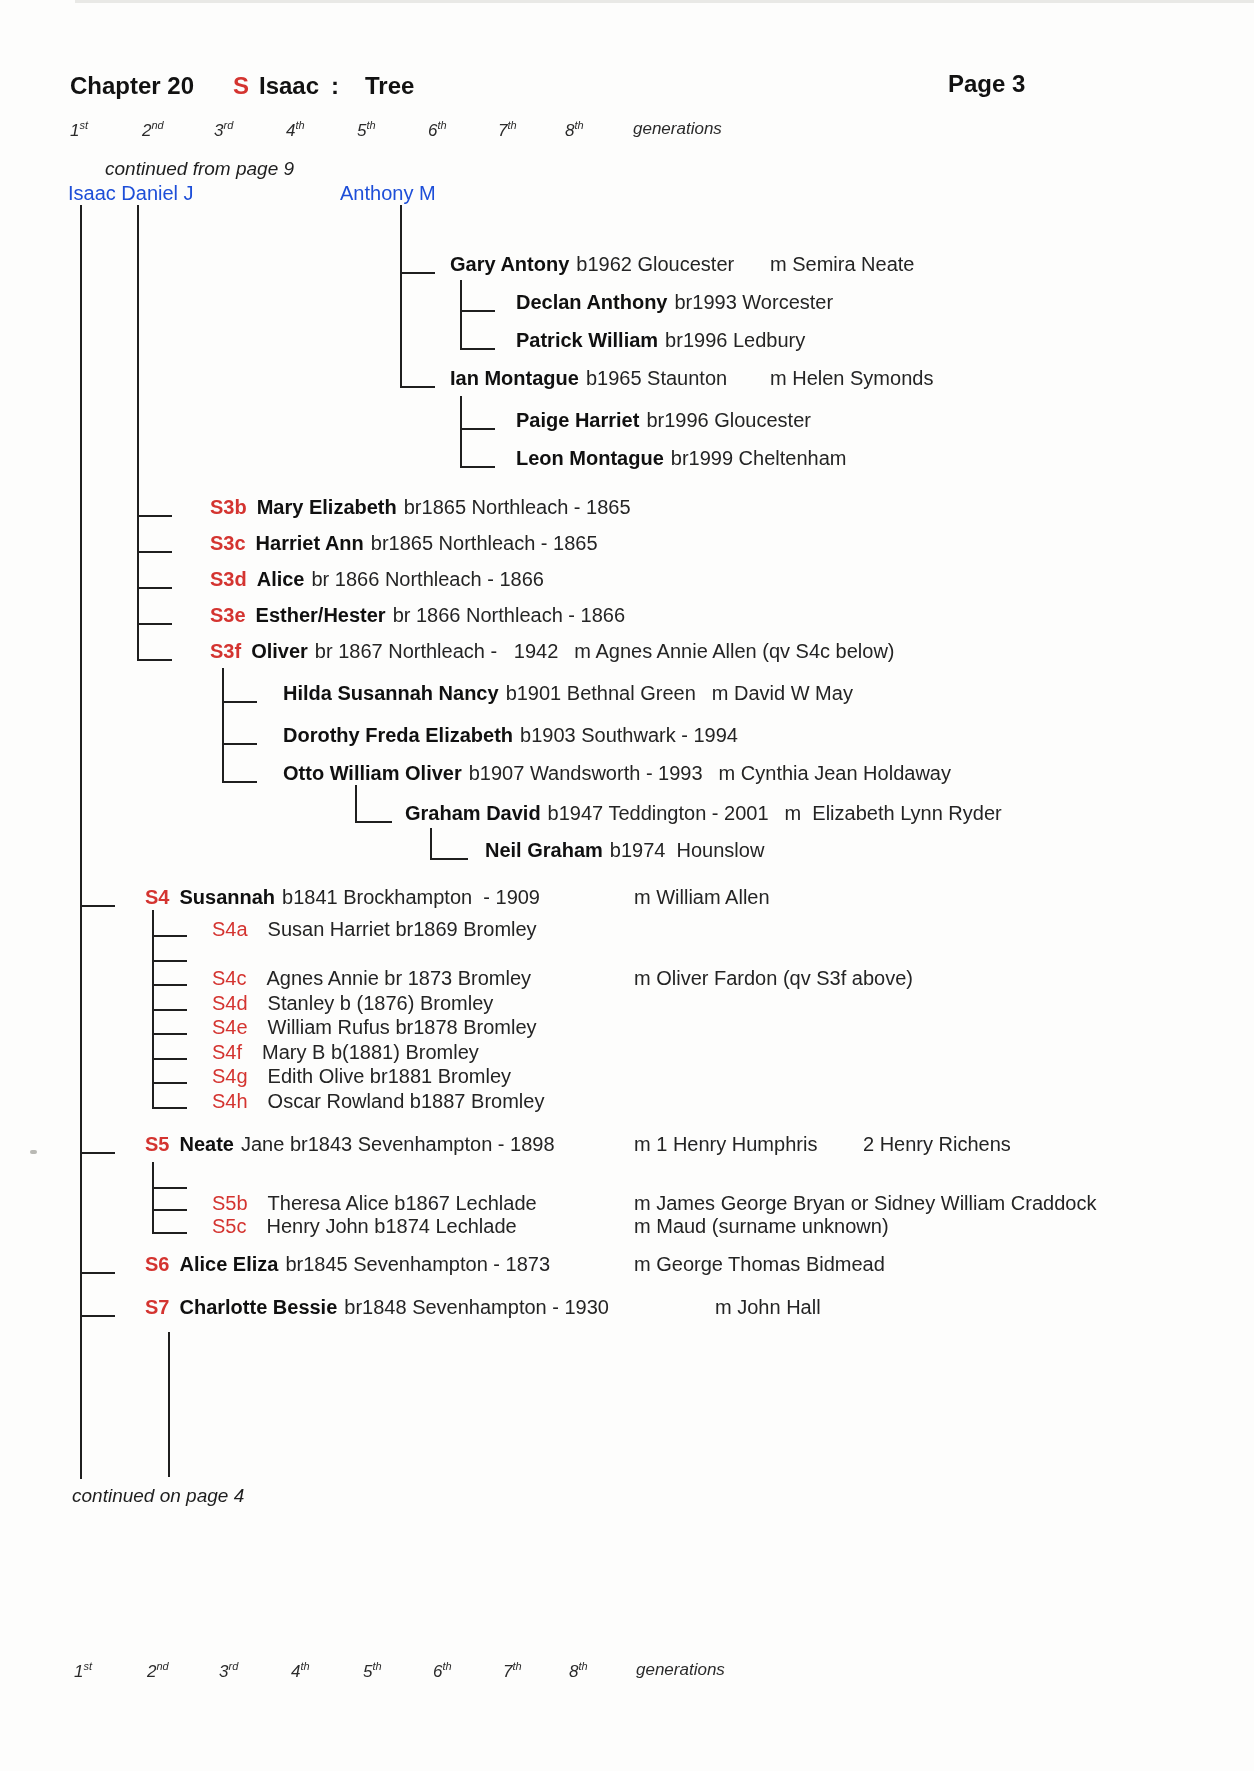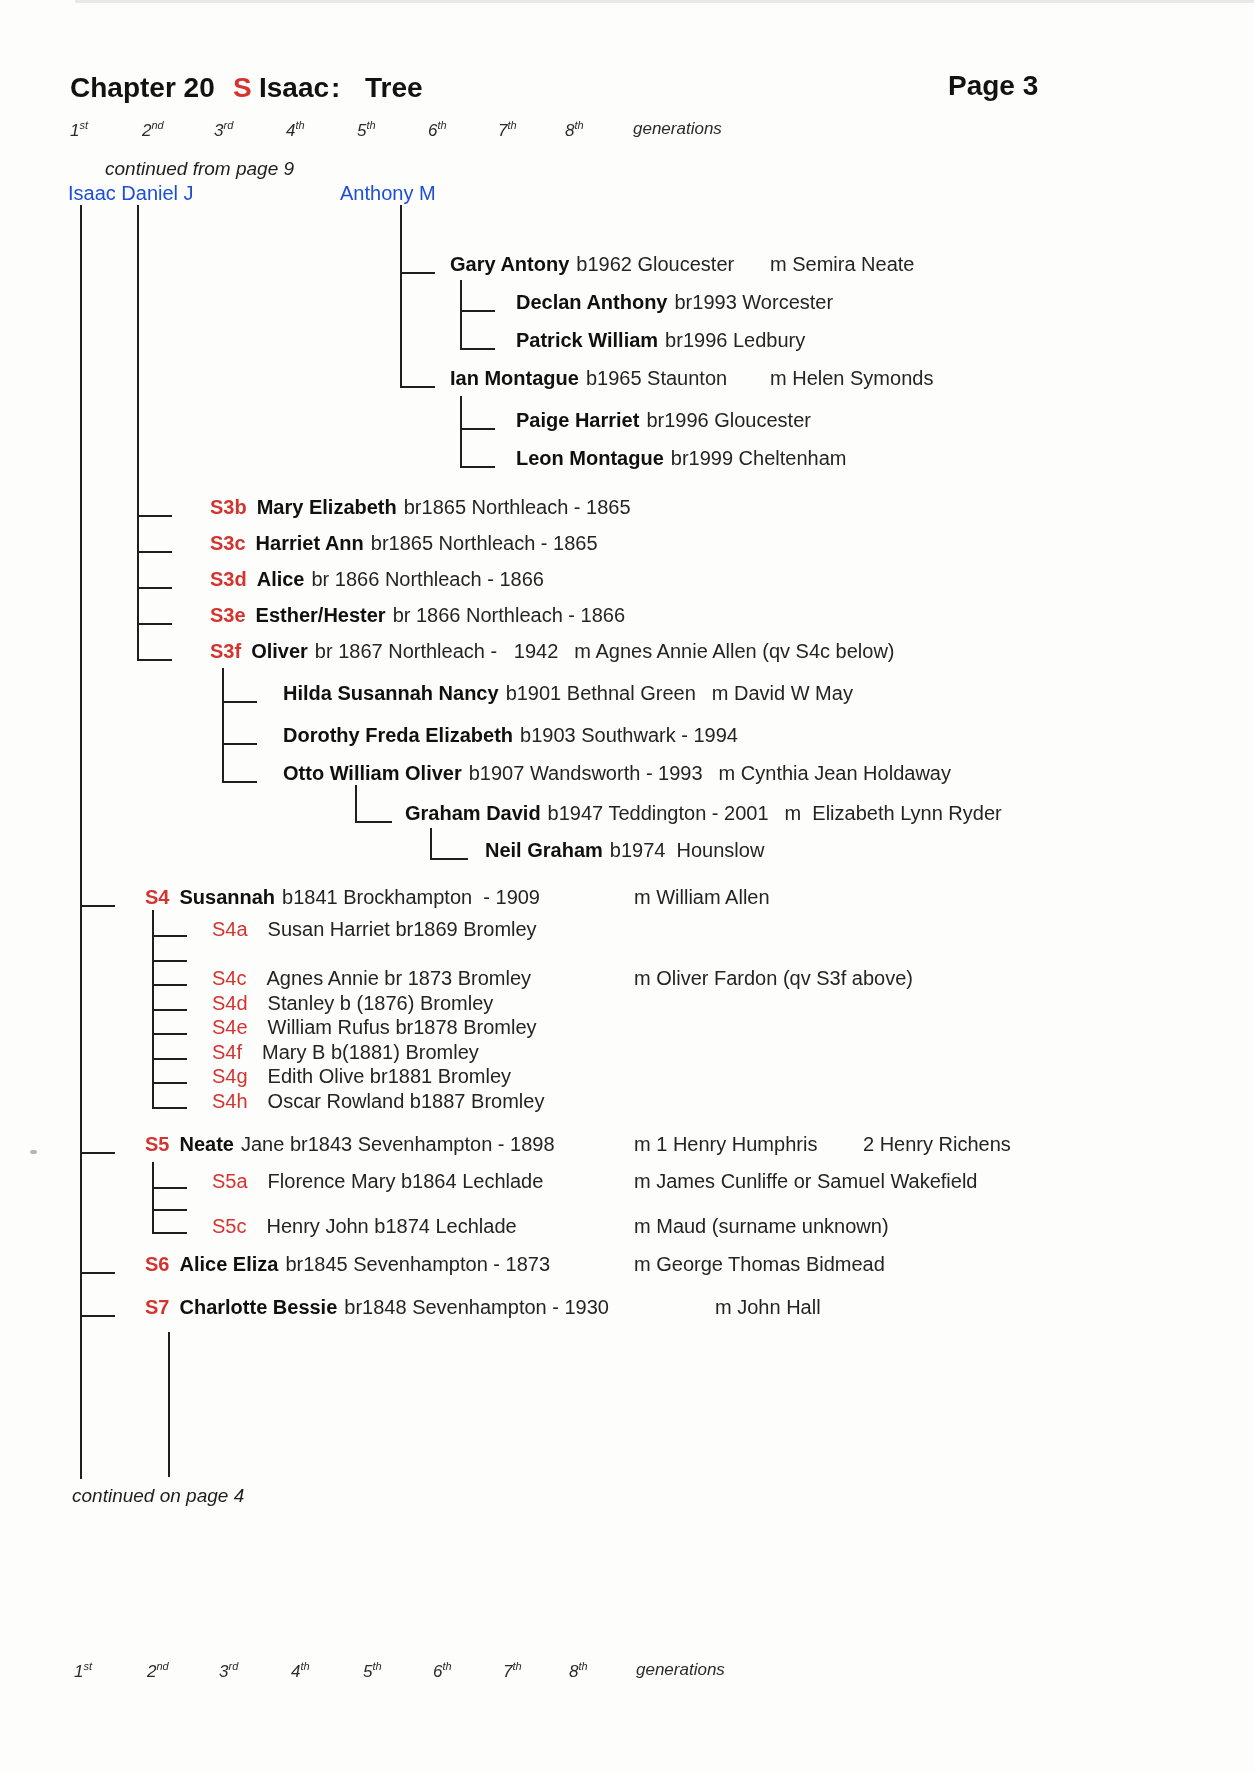--- a/index.html
+++ b/index.html
@@ -1,18 +1,18 @@
 <!DOCTYPE html>
 <html><head>
 <meta charset="utf-8">
 <style>
   html,body{margin:0;padding:0;background:#ffffff;}
   .page{position:relative;width:1254px;height:1771px;background:#fdfdfc;
         font-family:"Liberation Sans",sans-serif;color:#222;overflow:hidden;}
-  .hdr{position:absolute;font-weight:bold;font-size:28px;color:#121212;white-space:pre;}
+  .hdr{position:absolute;font-weight:bold;font-size:24px;color:#121212;white-space:pre;}
   .red{color:#d43430;}
   .scale{position:absolute;left:0;width:100%;height:24px;font-size:17px;font-style:italic;color:#2a2a2a;}
   .ord{position:absolute;white-space:pre;}
   sup{font-size:11px;}
   .note{position:absolute;font-style:italic;font-size:19px;color:#1e1e1e;white-space:pre;}
   .lineage{position:absolute;font-size:20px;color:#1d4ed8;white-space:pre;}
   .row{position:absolute;left:0;width:100%;height:26px;font-size:20px;color:#242424;}
   .main{position:absolute;top:0;white-space:pre;}
   .marr{position:absolute;top:0;white-space:pre;color:#242424;}
   .code{color:#d43430;font-weight:bold;margin-right:10px;}
@@ -179,23 +179,23 @@
   </div>
   <div class="row" style="top:1090px">
     <span class="main" style="left:212px"><span class="code light">S4h</span><span>Oscar Rowland b1887 Bromley</span></span>
   </div>
 
   <div class="row" style="top:1133px">
     <span class="main" style="left:145px"><span class="code">S5</span><b class="nm">Neate</b><span>Jane br1843 Sevenhampton - 1898</span></span>
     <span class="marr" style="left:634px">m 1 Henry Humphris</span>
     <span class="marr" style="left:863px">2 Henry Richens</span>
   </div>
-  <div class="row" style="top:1170px">
-    <span class="main" style="left:212px"><span class="code light">S5a</span><span>Florence Mary b1864 Lechlade</span></span>
-    <span class="marr" style="left:634px">m James Cunliffe or Samuel Wakefield</span>
+  <div class="row" style="top:1192px">
+    <span class="main" style="left:212px"><span class="code light">S5b</span><span>Theresa Alice b1867 Lechlade</span></span>
+    <span class="marr" style="left:634px">m James George Bryan or Sidney William Craddock</span>
   </div>
   <div class="row" style="top:1215px">
     <span class="main" style="left:212px"><span class="code light">S5c</span><span>Henry John b1874 Lechlade</span></span>
     <span class="marr" style="left:634px">m Maud (surname unknown)</span>
   </div>
 
   <div class="row" style="top:1253px">
     <span class="main" style="left:145px"><span class="code">S6</span><b class="nm">Alice Eliza</b><span>br1845 Sevenhampton - 1873</span></span>
     <span class="marr" style="left:634px">m George Thomas Bidmead</span>
   </div>

